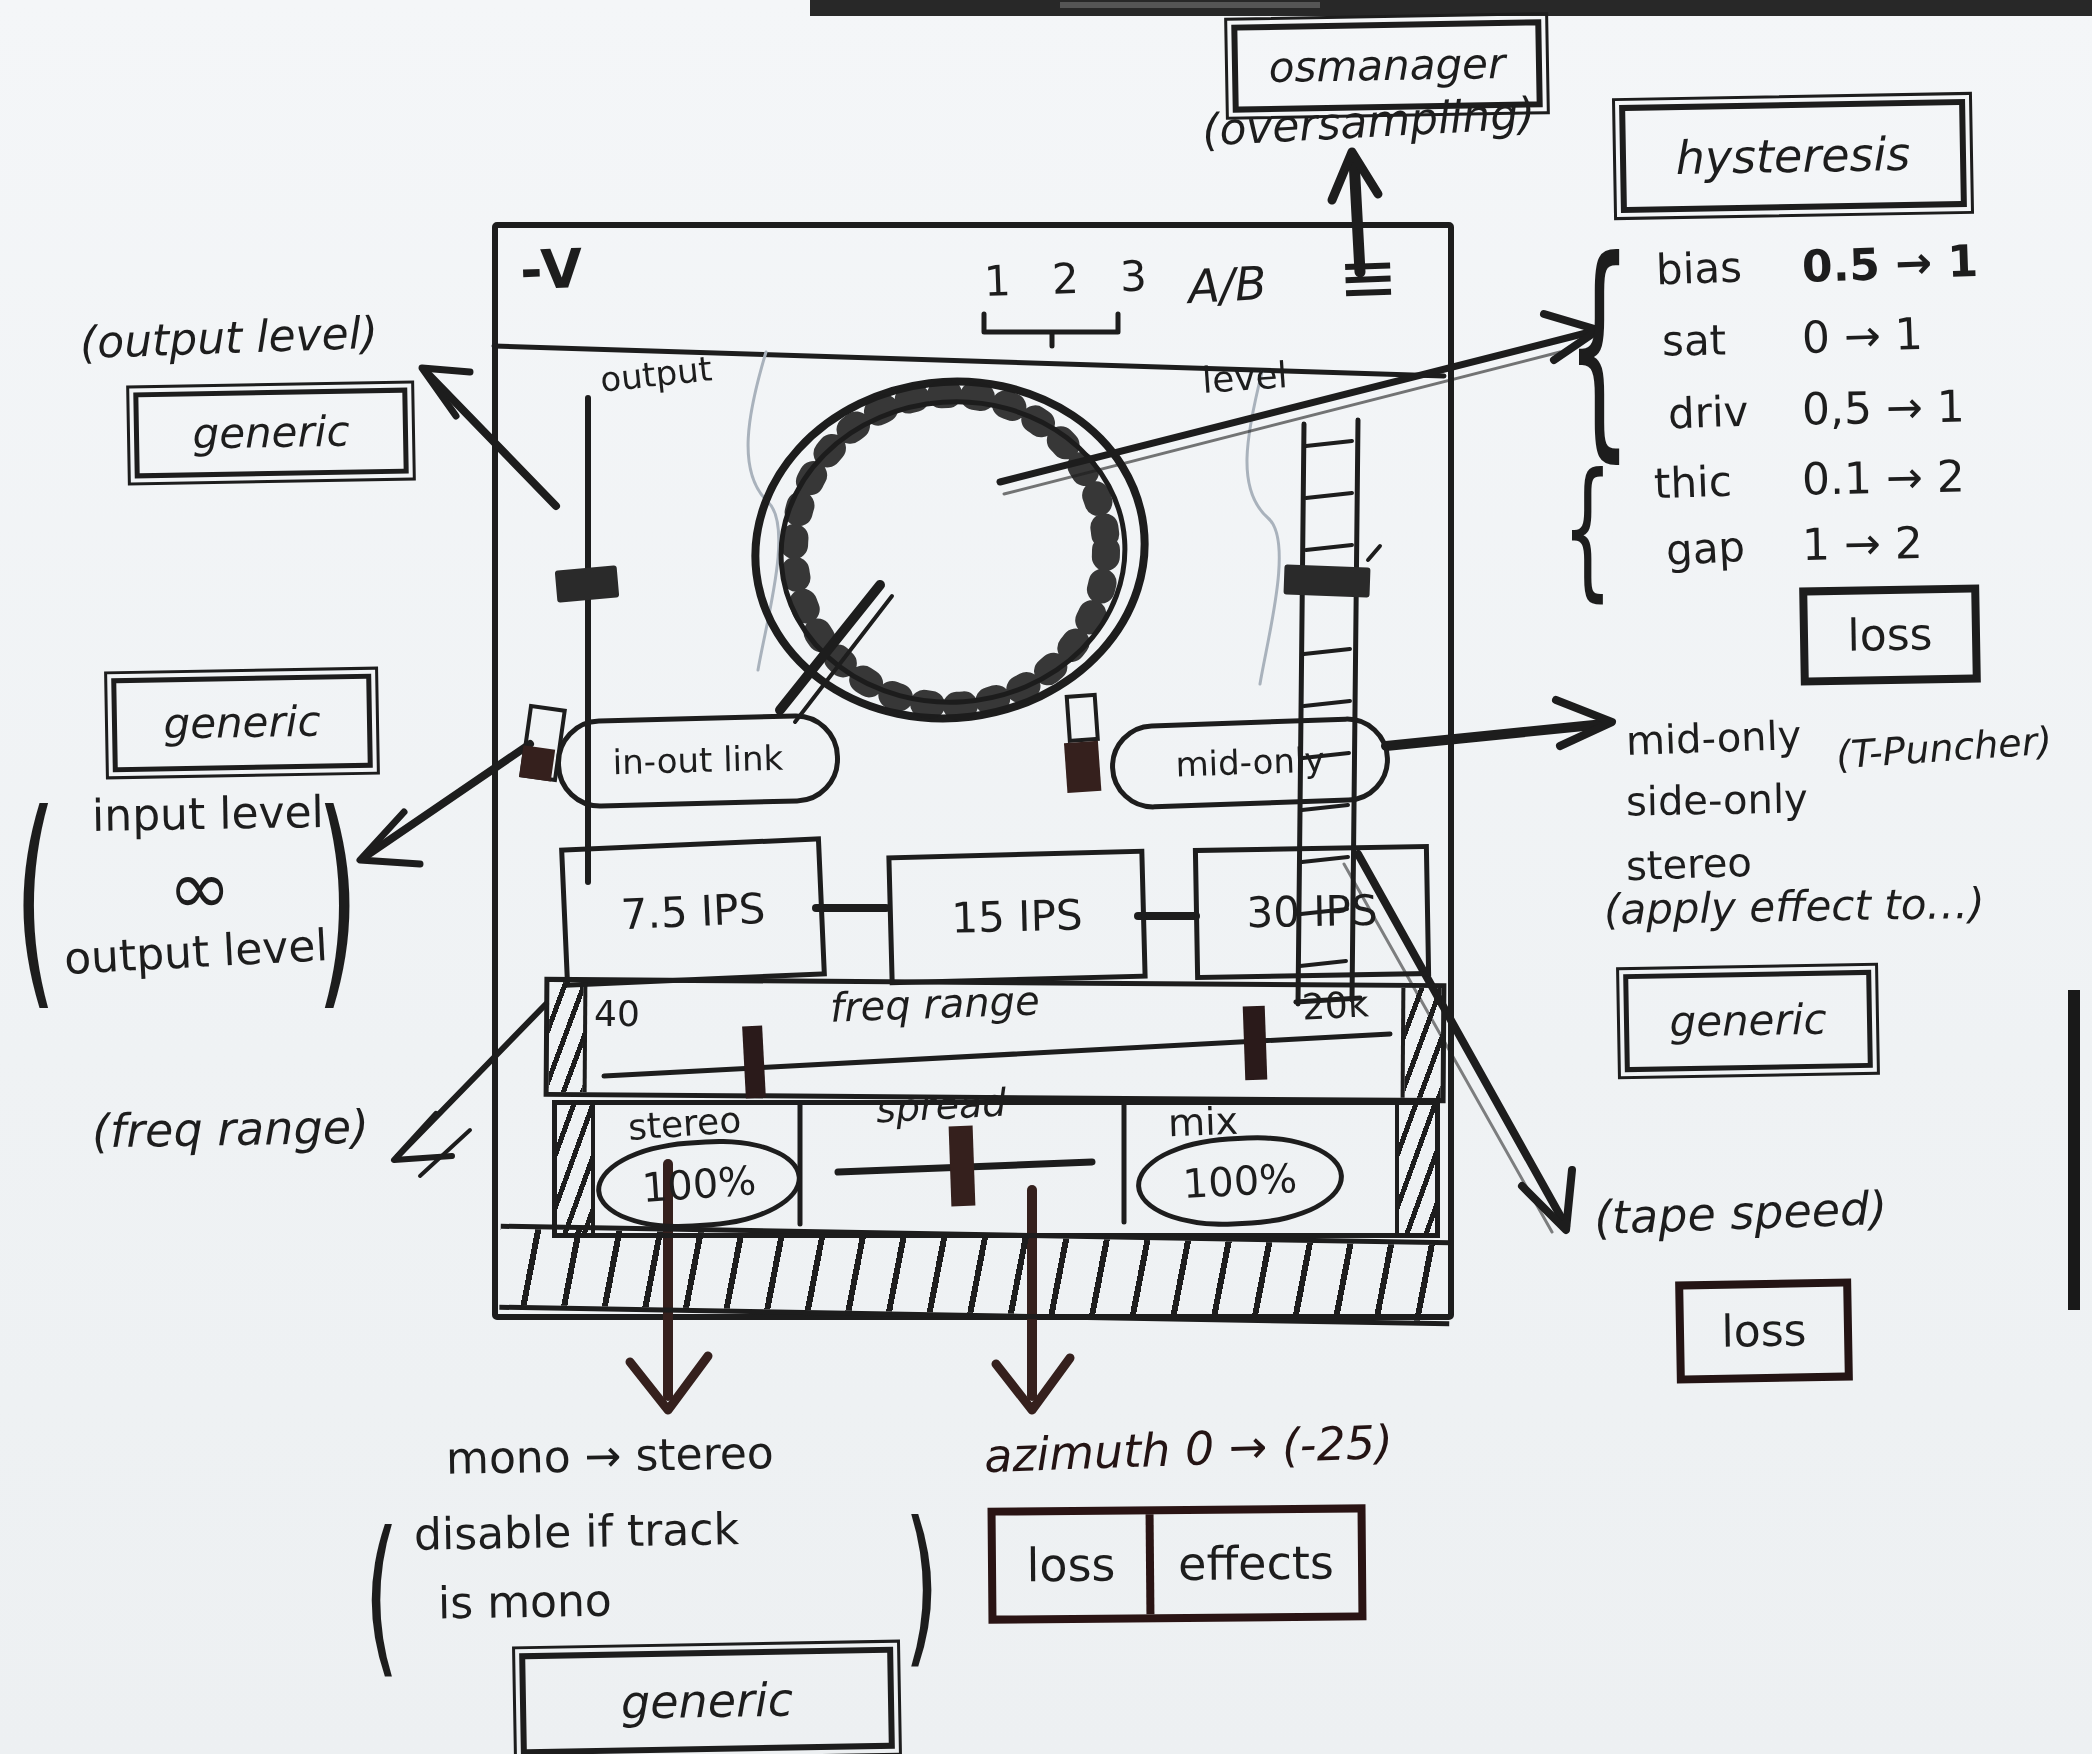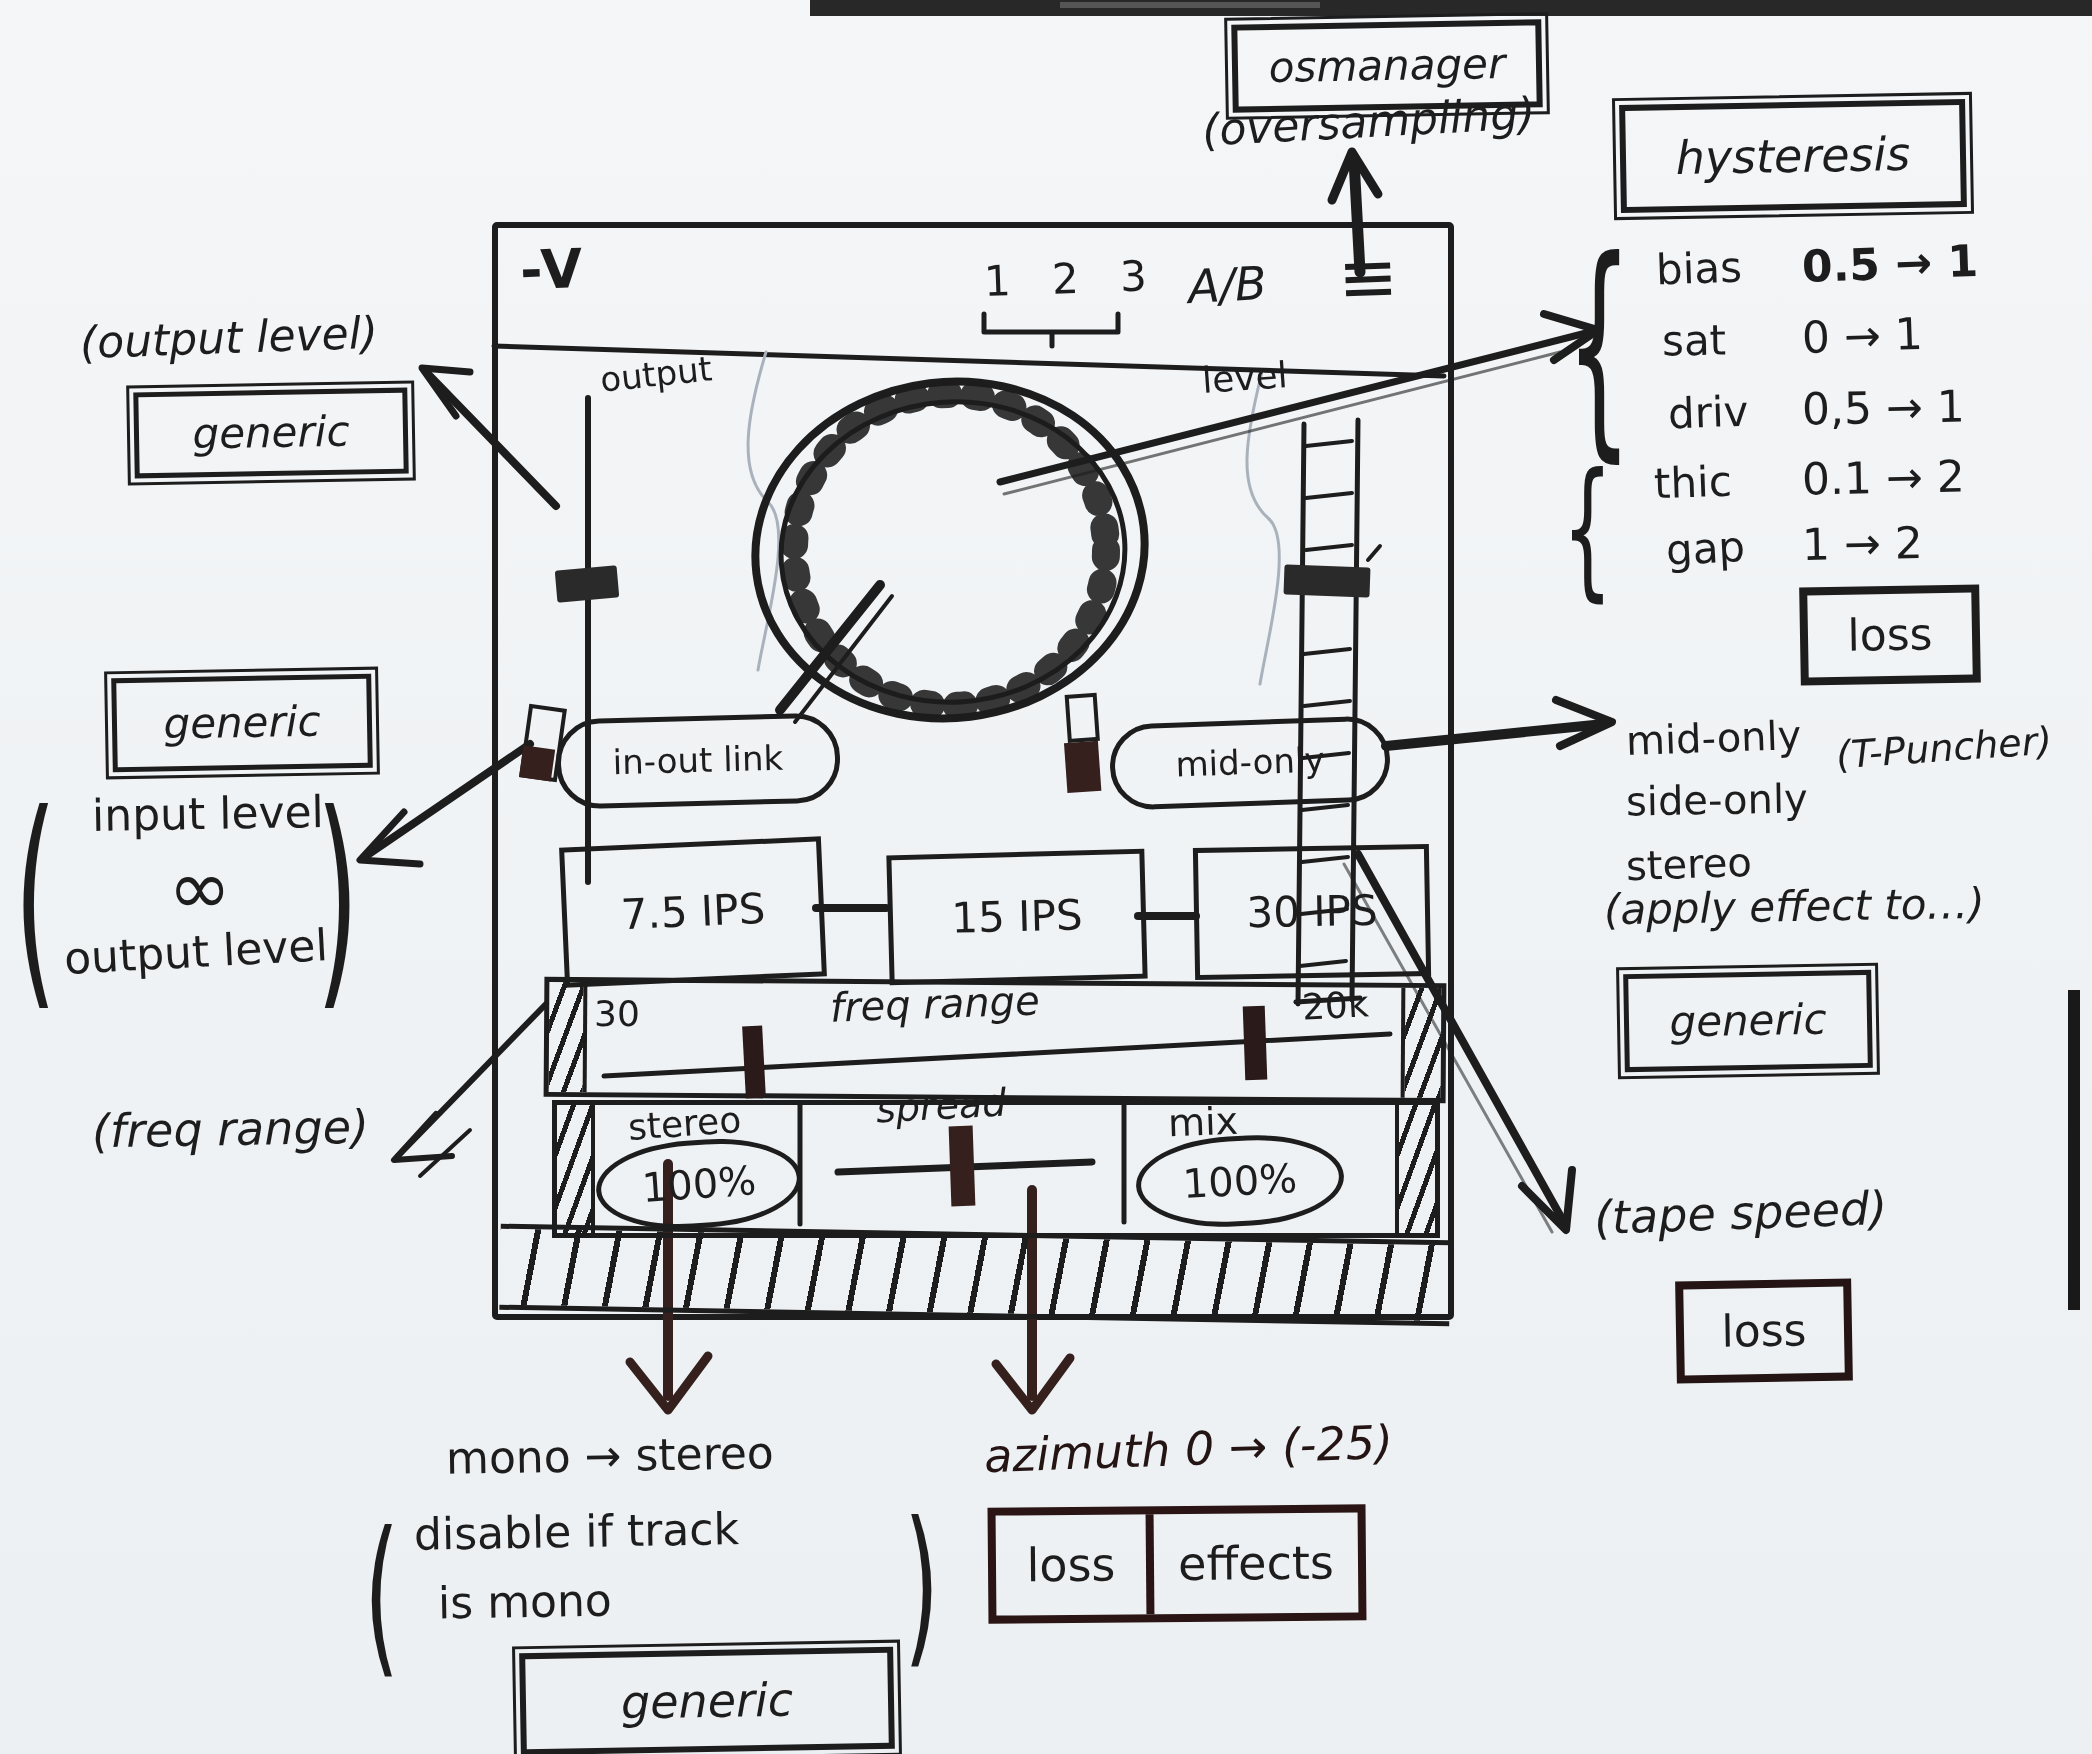--- a/index.html
+++ b/index.html
@@ -140,21 +140,21 @@
   <span style="font-size:42px;">15 IPS</span>
 </div>
 <div class="abs box hw z3" style="left:1194px;top:846px;width:226px;height:122px;transform:rotate(-1deg);">
   <span style="font-size:42px;">30 IPS</span>
 </div>
 
 <div class="abs z3" style="left:544px;top:980px;width:892px;height:110px;border:5px solid #1d1d1d;transform:rotate(0.4deg);">
   <div class="hatch" style="position:absolute;left:0;top:0;width:34px;height:100%;border-right:4px solid #1d1d1d;"></div>
   <div class="hatch" style="position:absolute;right:0;top:0;width:36px;height:100%;border-left:4px solid #1d1d1d;"></div>
 </div>
-<div class="abs hw z3" style="left:594px;top:994px;font-size:36px;">30</div>
+<div class="abs hw z3" style="left:594px;top:994px;font-size:36px;">40</div>
 <div class="abs hw z3" style="left:830px;top:982px;font-size:40px;font-style:italic;transform:rotate(-2deg);">freq range</div>
 <div class="abs hw z3" style="left:1302px;top:986px;font-size:36px;transform:rotate(-3deg);">20k</div>
 <div class="abs z3" style="left:744px;top:1026px;width:20px;height:72px;background:#2a1a1a;transform:rotate(-3deg);"></div>
 <div class="abs z3" style="left:1244px;top:1006px;width:22px;height:74px;background:#2a1a1a;transform:rotate(-2deg);"></div>
 
 <div class="abs z3" style="left:552px;top:1100px;width:878px;height:128px;border:5px solid #1d1d1d;">
   <div class="hatch" style="position:absolute;left:0;top:0;width:34px;height:100%;border-right:4px solid #1d1d1d;"></div>
   <div class="hatch" style="position:absolute;right:0;top:0;width:36px;height:100%;border-left:4px solid #1d1d1d;"></div>
 </div>
 <div class="abs hw z3" style="left:628px;top:1104px;font-size:36px;transform:rotate(-4deg);">stereo</div>

